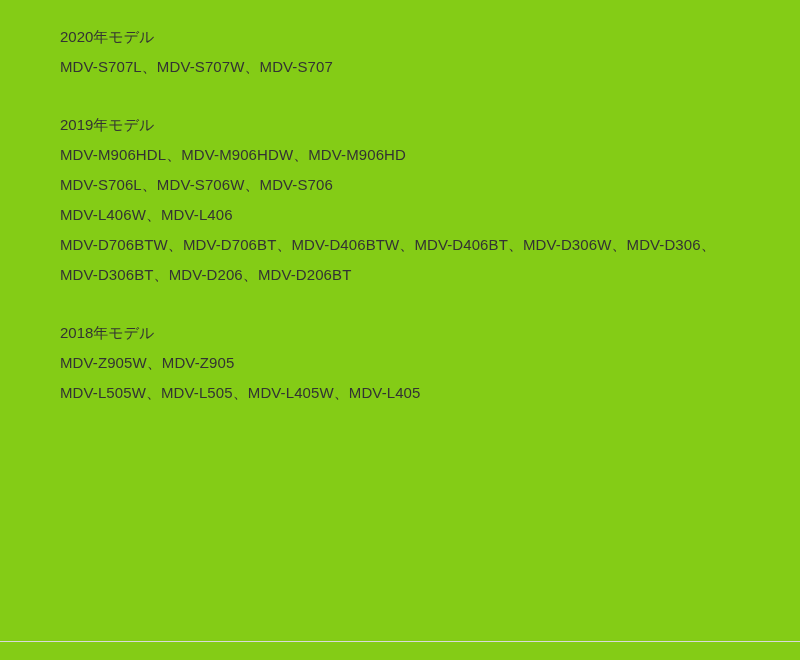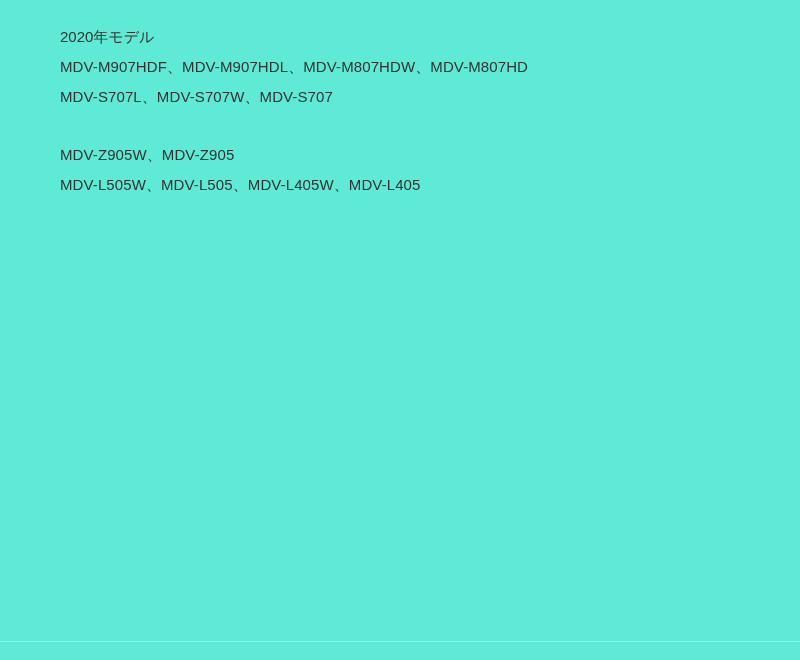--- a/index.html
+++ b/index.html
@@ -13,21 +13,21 @@
     font-family: "Liberation Sans", "DejaVu Sans", sans-serif;
     color: #333333;
     overflow: hidden;
   }
   .page {
     position: relative;
     width: 800px;
     height: 660px;
     box-sizing: border-box;
     padding: 22px 60px 0 60px;
-    background: #5eead4;
+    background: #84cc16;
   }
   .model-group {
     margin: 0 0 28px 0;
   }
   .group-title {
     font-size: 15px;
     line-height: 30px;
     color: #333333;
     white-space: nowrap;
   }
@@ -46,24 +46,31 @@
     background: #d9d9d9;
   }
 </style>
 </head>
 <body>
 
 <div class="page">
 
   <div class="model-group">
     <div class="group-title">2020年モデル</div>
-    <div class="model-line">MDV-M907HDF、MDV-M907HDL、MDV-M807HDW、MDV-M807HD</div>
     <div class="model-line">MDV-S707L、MDV-S707W、MDV-S707</div>
   </div>
 
+  <div class="model-group">
+    <div class="group-title">2019年モデル</div>
+    <div class="model-line">MDV-M906HDL、MDV-M906HDW、MDV-M906HD</div>
+    <div class="model-line">MDV-S706L、MDV-S706W、MDV-S706</div>
+    <div class="model-line">MDV-L406W、MDV-L406</div>
+    <div class="model-line">MDV-D706BTW、MDV-D706BT、MDV-D406BTW、MDV-D406BT、MDV-D306W、MDV-D306、MDV-D306BT、MDV-D206、MDV-D206BT</div>
+  </div>
 
   <div class="model-group">
+    <div class="group-title">2018年モデル</div>
     <div class="model-line">MDV-Z905W、MDV-Z905</div>
     <div class="model-line">MDV-L505W、MDV-L505、MDV-L405W、MDV-L405</div>
   </div>
 
   <div class="bottom-rule"></div>
 </div>
 
 </body></html>

